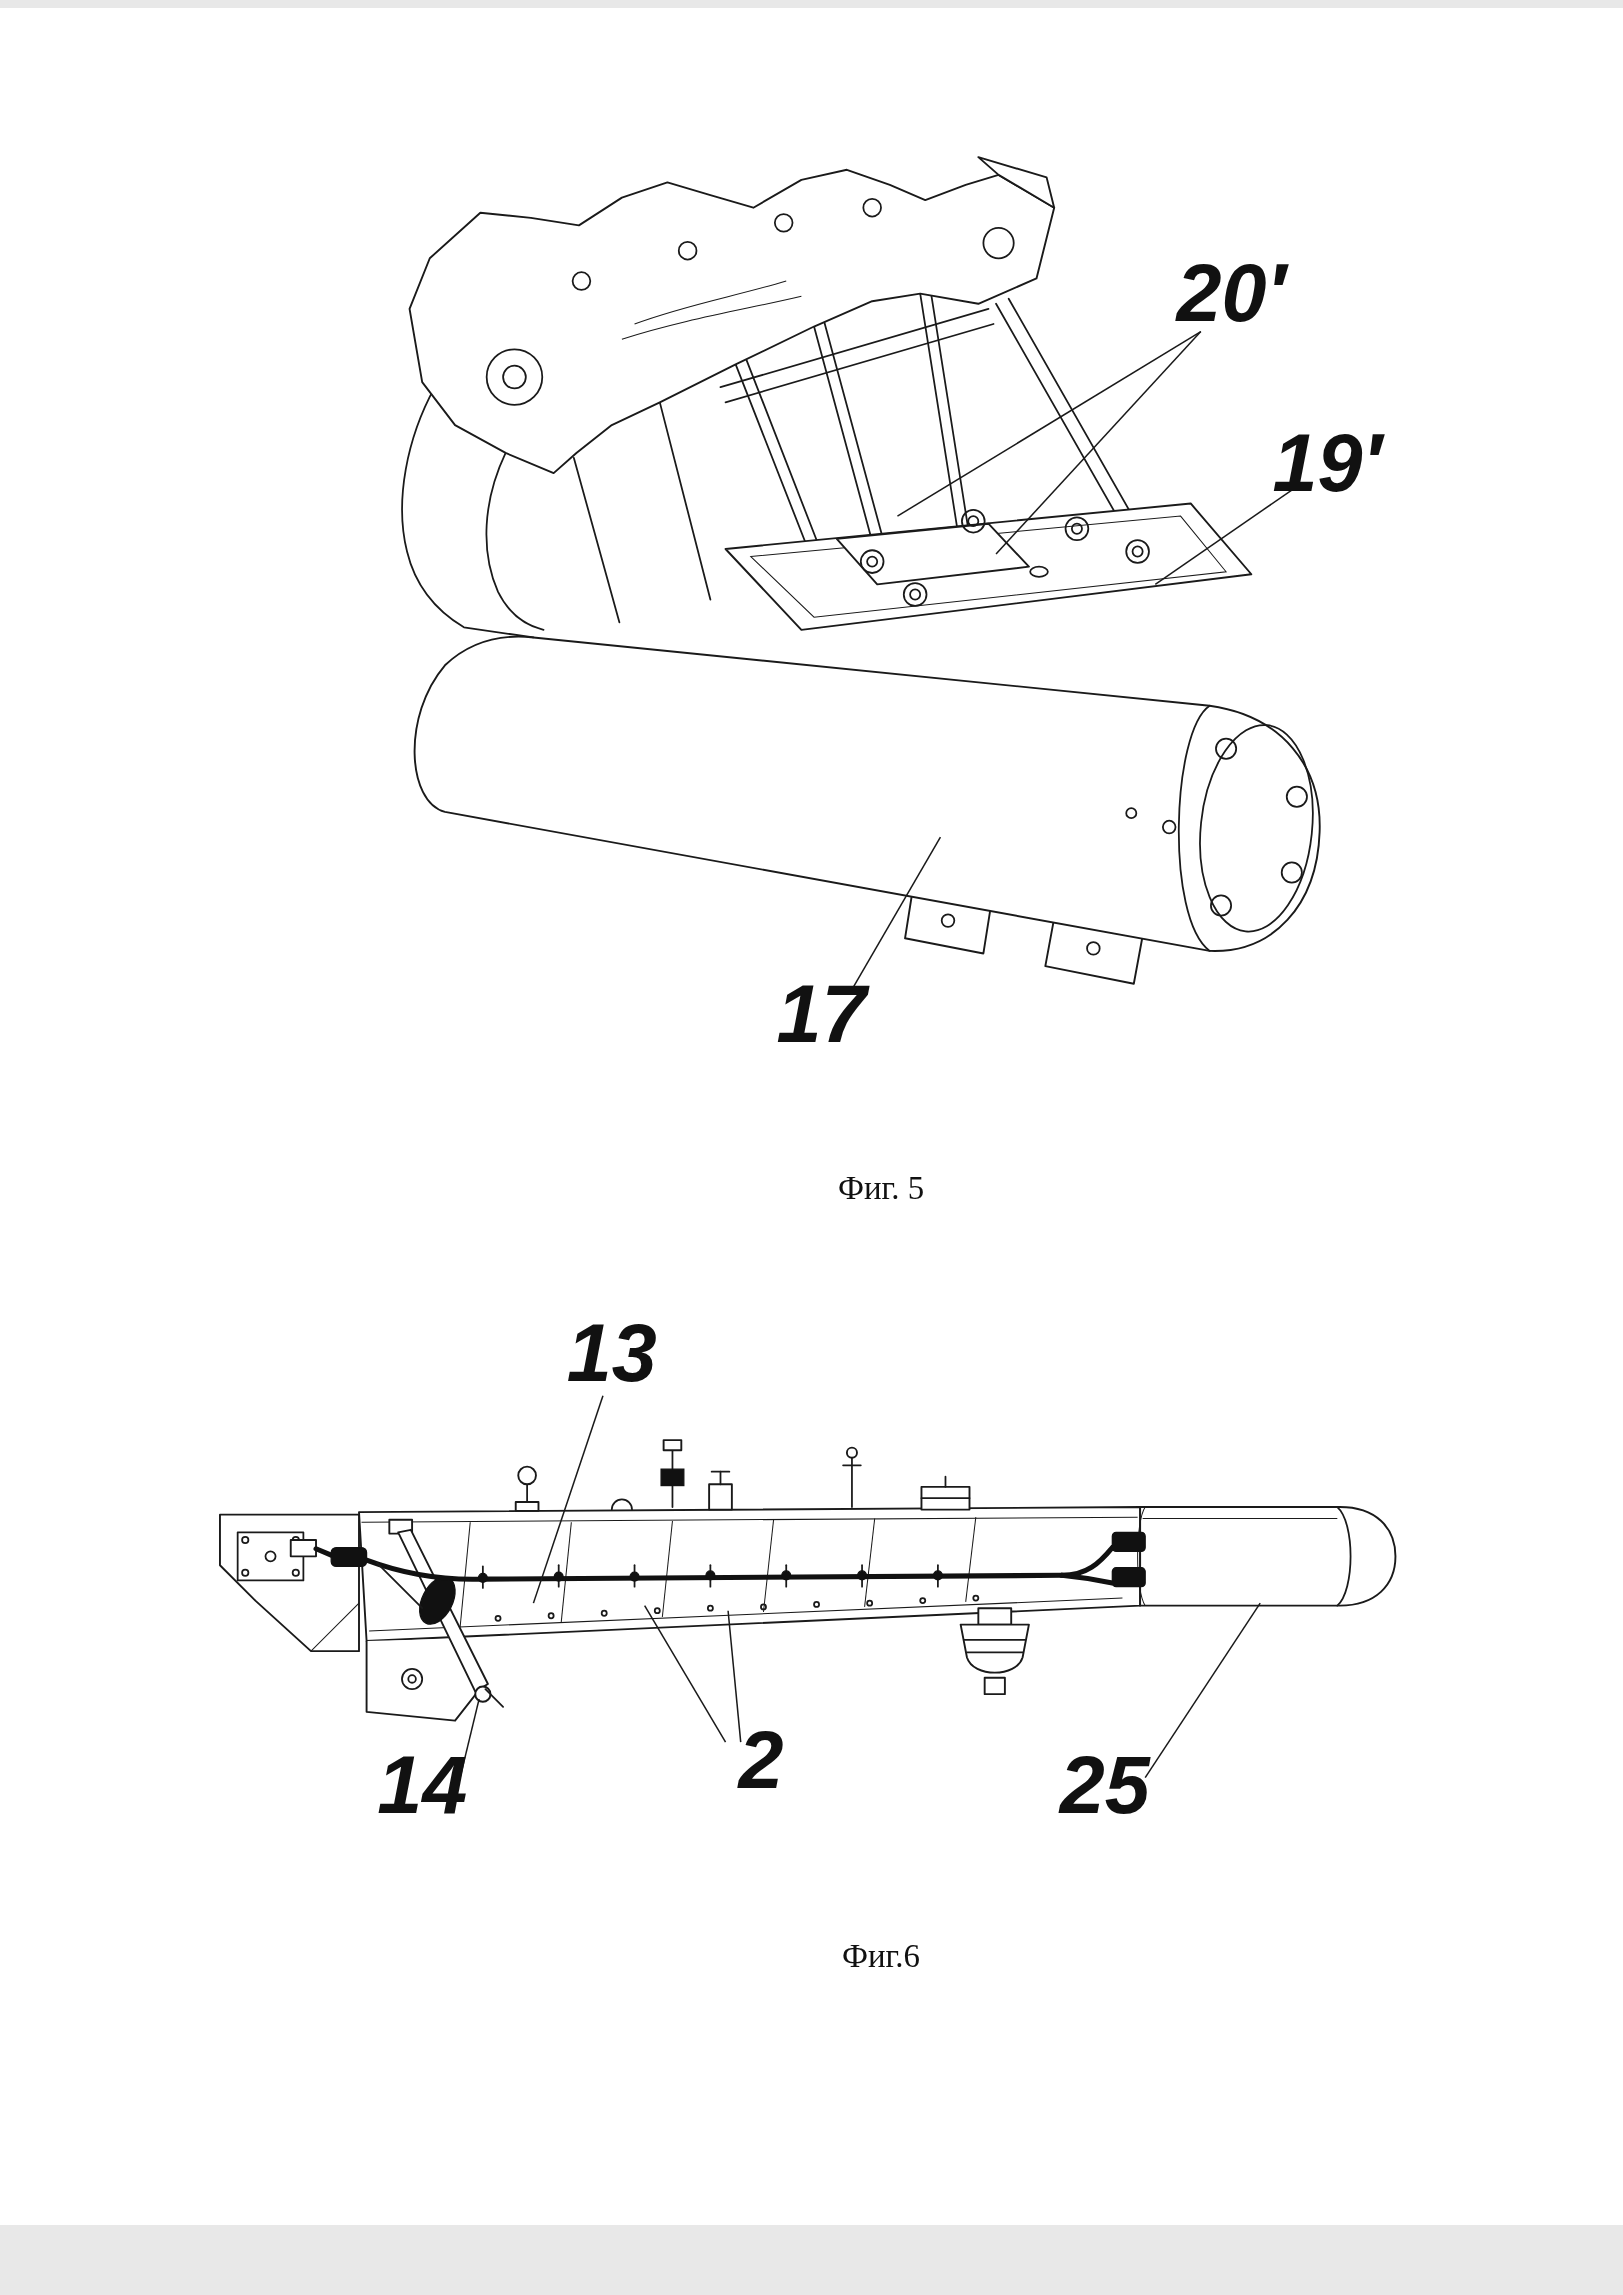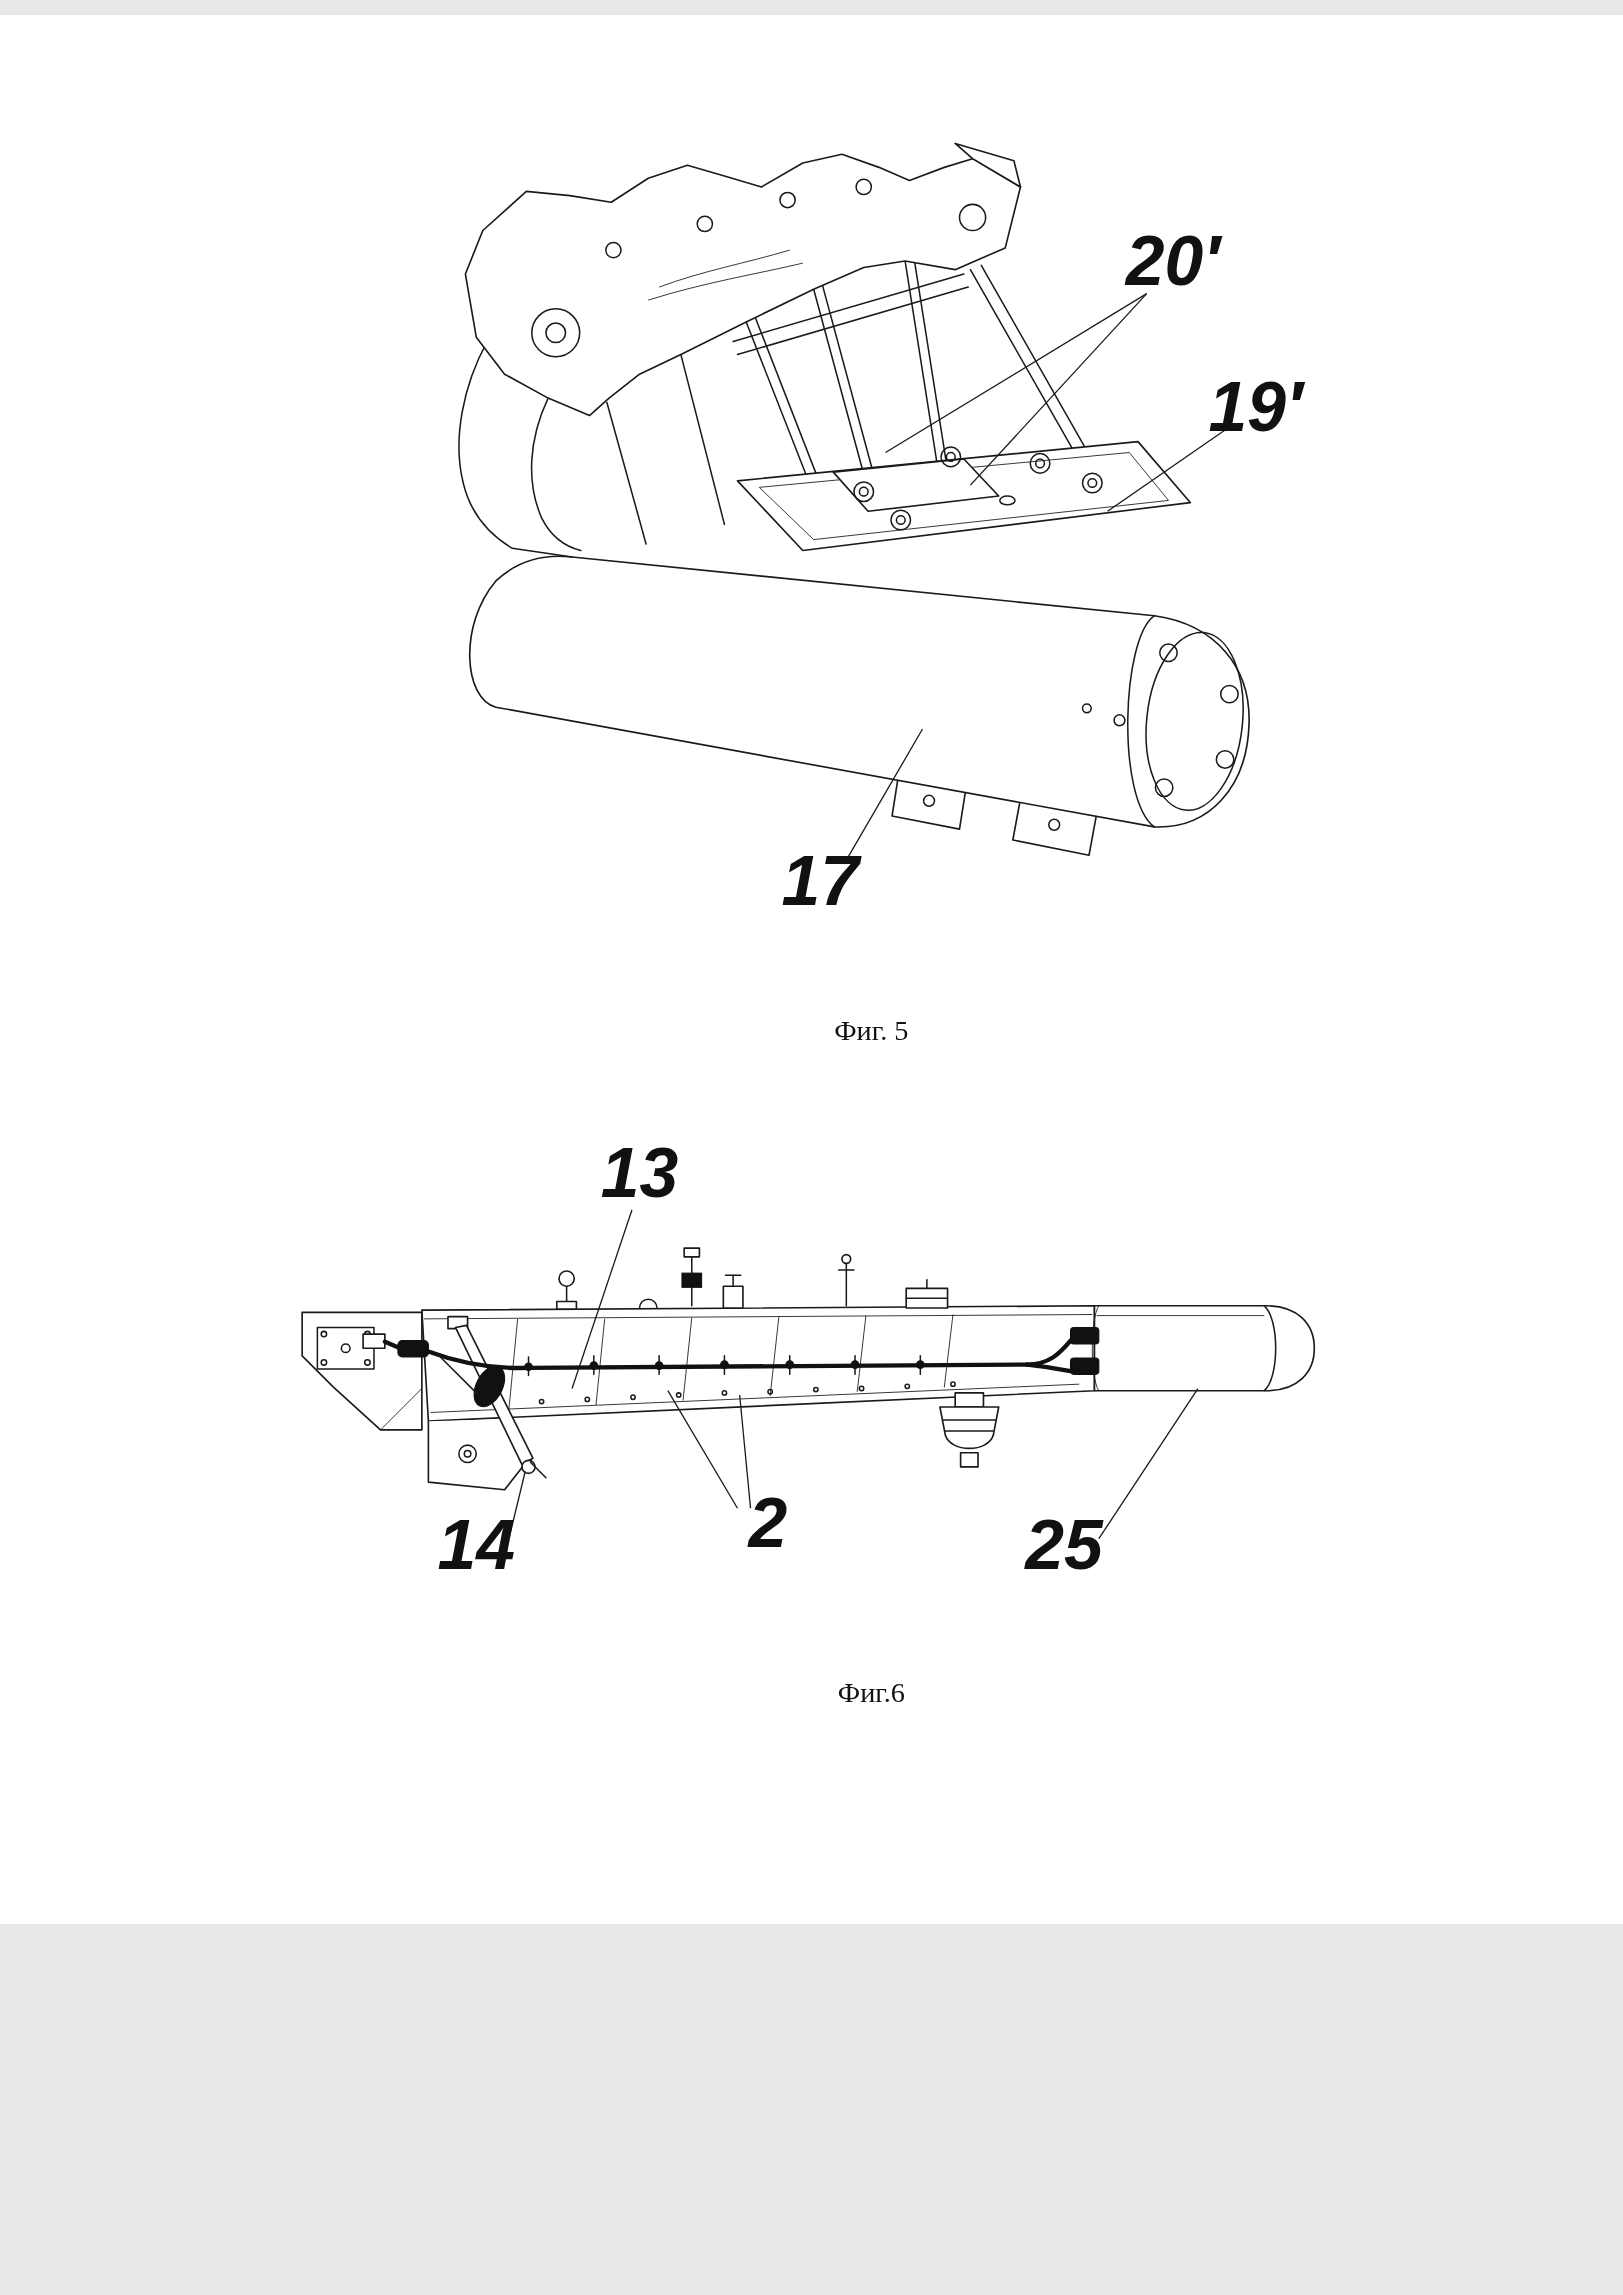--- a/index.html
+++ b/index.html
@@ -1,20 +1,20 @@
 <!DOCTYPE html>
 <html style="font-size:10.5px"><head>
 <meta charset="utf-8">
 <style>
   html,body{margin:0;padding:0;background:#e8e8e8;}
   .page{
     position:relative;
-    width:1623px;height:1909px;
+    width:1623px;height:2217px;
     background:#ffffff;
-    margin:15px auto;
+    margin:8px auto;
     overflow:hidden;
     font-family:"Liberation Sans",sans-serif;
   }
   svg{display:block;width:100%;height:100%;}
   .ink{stroke:#1a1a1a;fill:none;stroke-width:1.4;stroke-linejoin:round;stroke-linecap:round;}
   .ink-fill{stroke:#1a1a1a;fill:#ffffff;stroke-width:1.5;stroke-linejoin:round;}
   .thin{stroke:#1a1a1a;fill:none;stroke-width:0.8;}
   .leader{stroke:#1a1a1a;fill:none;stroke-width:1.2;}
   .dark{fill:#111111;stroke:#111111;}
   .cable{stroke:#111111;fill:none;stroke-width:4;stroke-linecap:round;}

